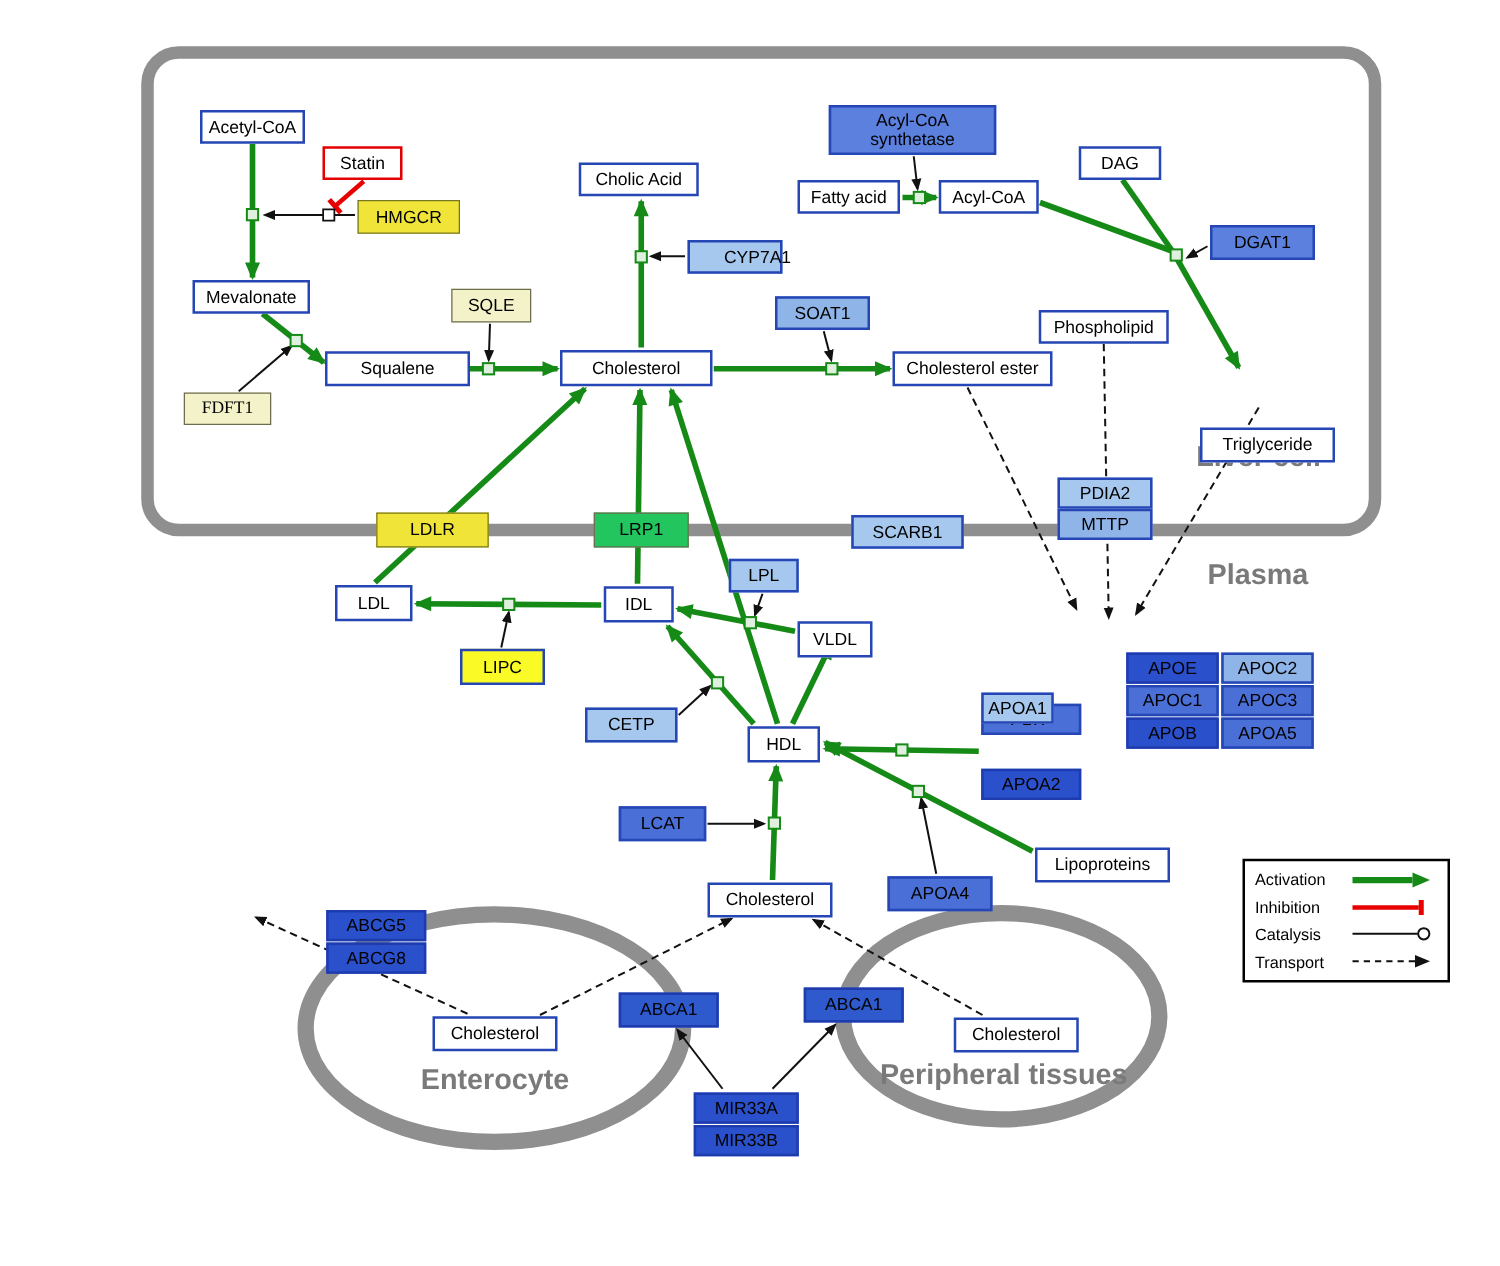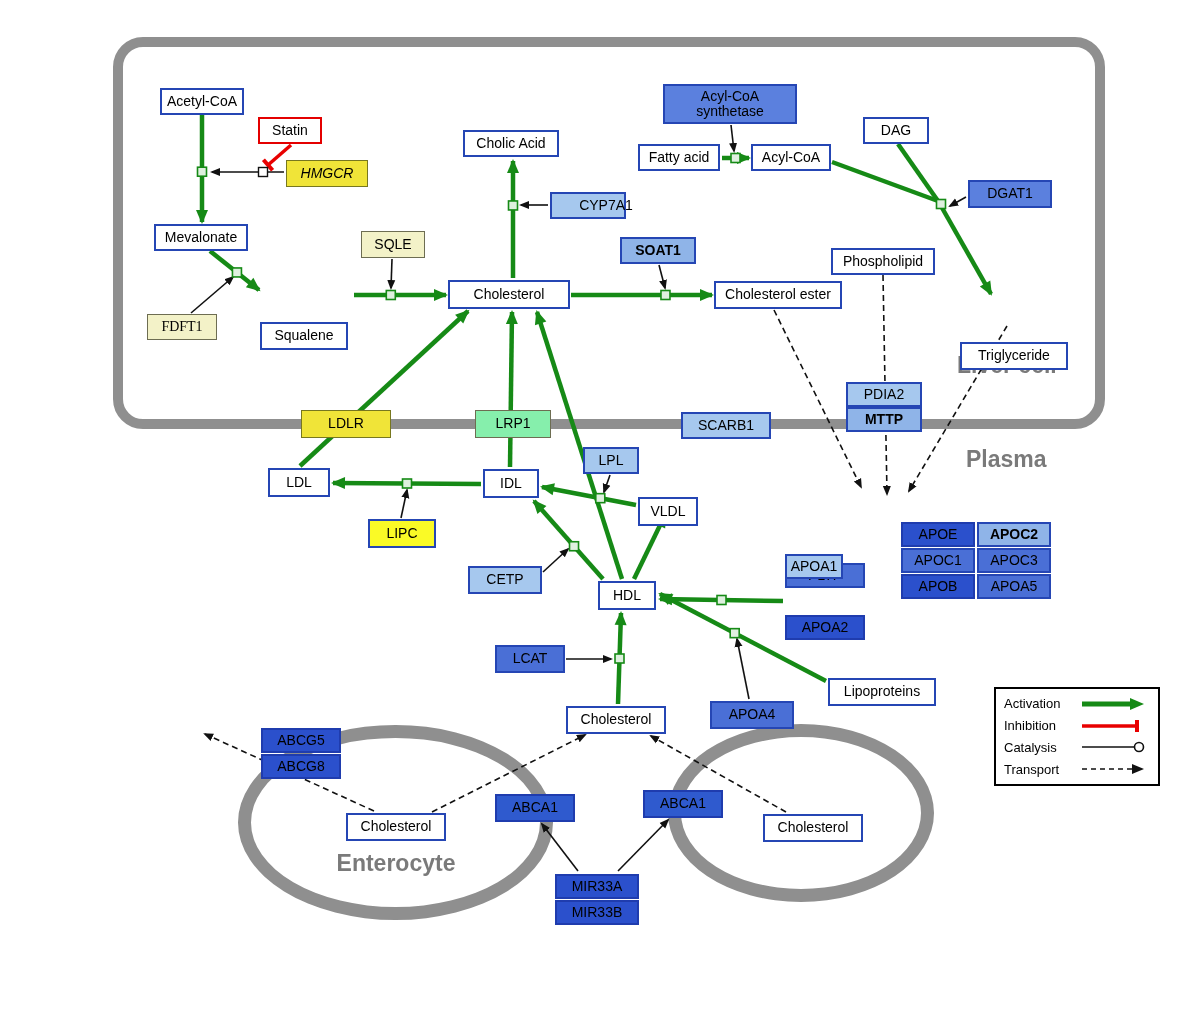--- a/index.html
+++ b/index.html
@@ -26,23 +26,23 @@
   
   #nodes-layer{position:absolute;left:0;top:0;width:100%;height:100%;z-index:3;}
   .node{position:absolute;display:flex;align-items:center;justify-content:center;
         font-size:14px;line-height:1.1;color:#000;text-align:center;white-space:pre-line;
         box-sizing:border-box;background:#fff;}
   .s-white{background:#ffffff;border:2px solid #2546b4;}
   .s-red{background:#ffffff;border:2px solid #e40000;}
   .s-yellow{background:#f0e438;border:1.5px solid #77771f;}
   .s-brightyellow{background:#fafa26;border:2px solid #2546b4;}
   .s-paleyellow{background:#f3f2c8;border:1.5px solid #6d6d52;}
-  .s-tanyellow{background:#86efac;border:1.5px solid #6d6d52;}
+  .s-tanyellow{background:#22c55e;border:1.5px solid #6d6d52;}
   .s-lightblue{background:#a6c8ee;border:2px solid #2546b4;}
-  .s-midlightblue{background:#8fb4e8;border:2px solid #2546b4;font-weight:bold;}
+  .s-midlightblue{background:#8fb4e8;border:2px solid #2546b4;}
   .s-medblue{background:#5b80de;border:2px solid #2546b4;}
   .s-blue{background:#4a6fd6;border:2px solid #2546b4;}
   .s-blue2{background:#2f5ace;border:2px solid #1f3cae;}
   .s-darkblue{background:#2b50cc;border:2px solid #1f3cae;}
   
   #legend{position:absolute;left:994px;top:687px;width:166px;height:99px;background:#fff;
           border:2px solid #000;z-index:4;display:flex;flex-direction:column;
           justify-content:space-around;padding:4px 8px;box-sizing:border-box;}
   .legend-row{display:flex;align-items:center;justify-content:space-between;font-size:13px;color:#000;}
   .legend-row svg{flex:0 0 auto;}
@@ -52,20 +52,21 @@
 
 <div id="stage">
 
   <div id="liver-cell" class="compartment"></div>
   <div id="enterocyte" class="compartment"></div>
   <div id="peripheral" class="compartment"></div>
 
   <div id="liver-label" class="comp-label">Liver cell</div>
   <div id="plasma-label" class="comp-label">Plasma</div>
   <div id="enterocyte-label" class="comp-label">Enterocyte</div>
+  <div id="peripheral-label" class="comp-label">Peripheral tissues</div>
 
   <svg id="edge-layer" width="1200" height="1013">
     <defs>
       <marker id="m-green" markerUnits="userSpaceOnUse" markerWidth="18" markerHeight="18" refX="13" refY="9" orient="auto">
         <path d="M1,3 L15,9 L1,15 Z" fill="#168a16"></path>
       </marker>
       <marker id="m-black" markerUnits="userSpaceOnUse" markerWidth="12" markerHeight="12" refX="8" refY="6" orient="auto">
         <path d="M0,2 L10,6 L0,10 Z" fill="#111"></path>
       </marker>
       <marker id="m-tbar" markerUnits="userSpaceOnUse" markerWidth="12" markerHeight="16" refX="5" refY="8" orient="auto">
@@ -124,24 +125,24 @@
       <rect x="730.2" y="628.65" width="9" height="9" class="rx-node"></rect>
       <rect x="717" y="595.5" width="9" height="9" class="rx-node"></rect>
       <rect x="615" y="654" width="9" height="9" class="rx-node"></rect>
       <rect x="936.5" y="199.5" width="9" height="9" class="rx-node"></rect>
       <rect x="258.5" y="167.5" width="9" height="9" class="rx-port"></rect>
     </svg>
 
   <div id="nodes-layer">
       <div class="node s-white" style="left: 160px; top: 88px; width: 84px; height: 27px;">Acetyl-CoA</div>
       <div class="node s-red" style="left: 258px; top: 117px; width: 64px; height: 27px;">Statin</div>
-      <div class="node s-yellow" style="left: 286px; top: 160px; width: 82px; height: 27px; font-style: italic;">HMGCR</div>
+      <div class="node s-yellow" style="left: 286px; top: 160px; width: 82px; height: 27px;">HMGCR</div>
       <div class="node s-white" style="left: 154px; top: 224px; width: 94px; height: 27px;">Mevalonate</div>
       <div class="node s-paleyellow" style="left: 147px; top: 314px; width: 70px; height: 26px; font-family: Liberation Serif, serif;">FDFT1</div>
-      <div class="node s-white" style="left: 260px; top: 281px; width: 88px; height: 28px; margin-top: 41px;">Squalene</div>
+      <div class="node s-white" style="left: 260px; top: 281px; width: 116px; height: 28px;">Squalene</div>
       <div class="node s-paleyellow" style="left: 361px; top: 231px; width: 64px; height: 27px;">SQLE</div>
       <div class="node s-white" style="left: 448px; top: 280px; width: 122px; height: 29px;">Cholesterol</div>
       <div class="node s-white" style="left: 463px; top: 130px; width: 96px; height: 27px;">Cholic Acid</div>
       <div class="node s-lightblue" style="left: 550px; top: 192px; width: 76px; height: 27px; padding-left: 36px;">CYP7A1</div>
       <div class="node s-midlightblue" style="left: 620px; top: 237px; width: 76px; height: 27px;">SOAT1</div>
       <div class="node s-white" style="left: 714px; top: 281px; width: 128px; height: 28px;">Cholesterol ester</div>
       <div class="node s-medblue" style="left: 663px; top: 84px; width: 134px; height: 40px;">Acyl-CoA
 synthetase</div>
       <div class="node s-white" style="left: 638px; top: 144px; width: 82px; height: 27px;">Fatty acid</div>
       <div class="node s-white" style="left: 751px; top: 144px; width: 80px; height: 27px;">Acyl-CoA</div>

